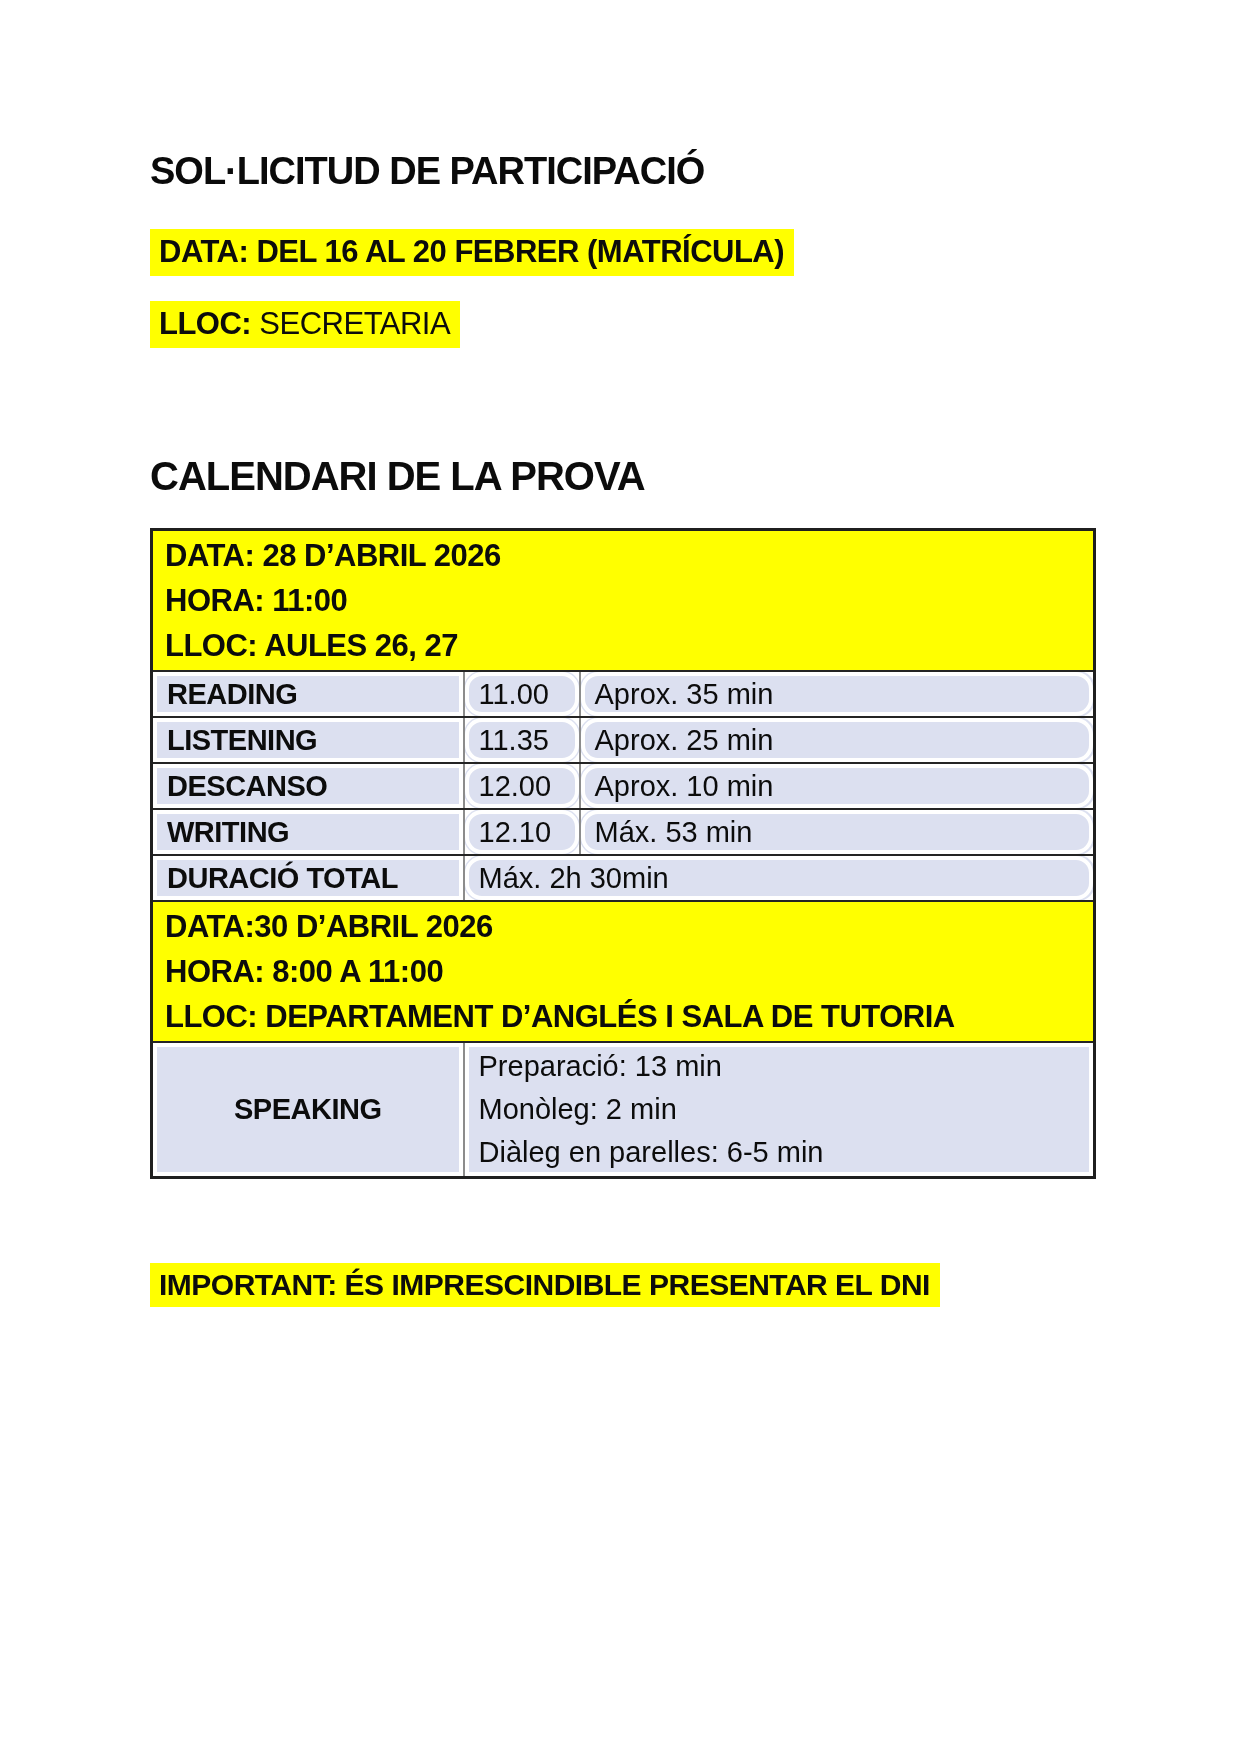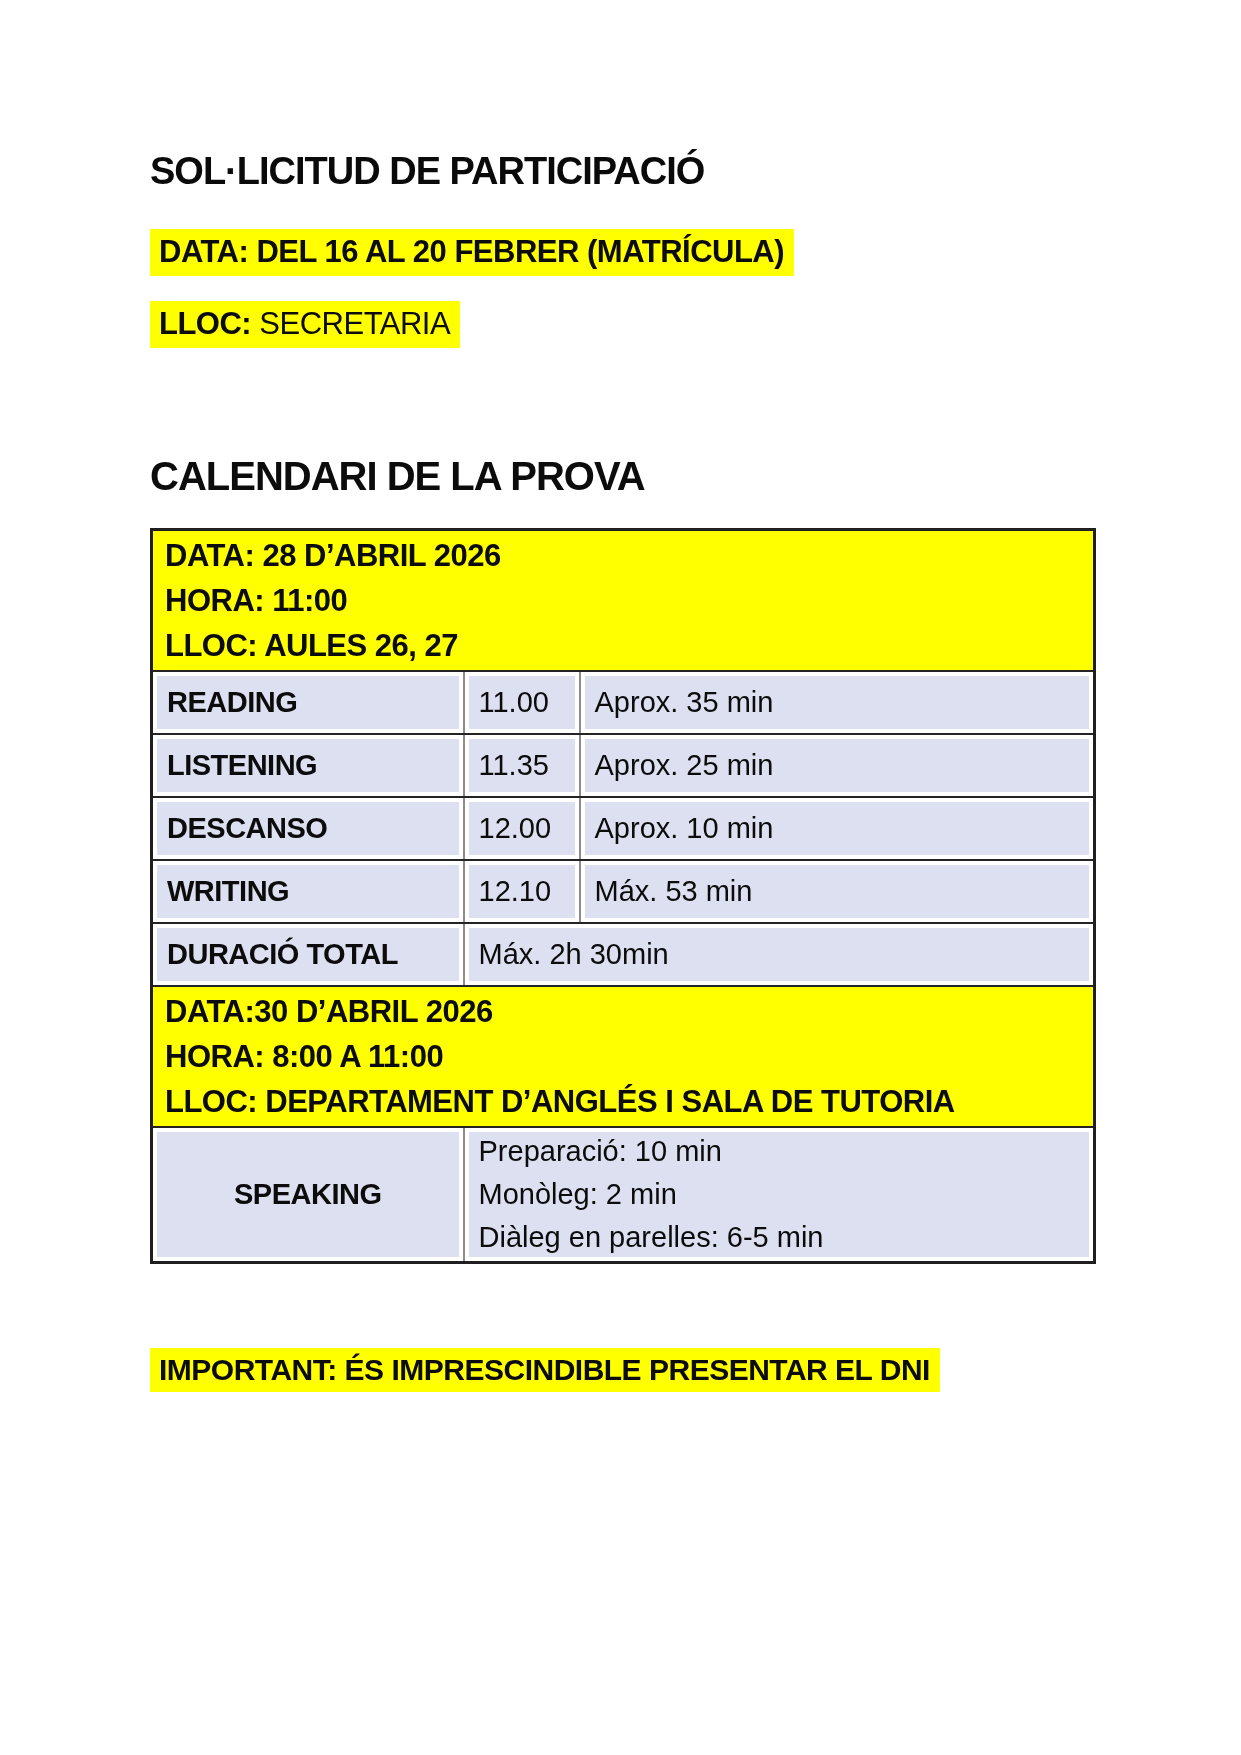--- a/index.html
+++ b/index.html
@@ -67,30 +67,31 @@
     padding-left: 12px;
     letter-spacing: -0.5px;
     white-space: nowrap;
   }
   .ycell { padding: 2px 0 !important; }
 
   .blue {
     background: #dce0f0;
     box-shadow: inset 0 0 0 4px #ffffff;
   }
-  tr.sched { height: 63px; }
+  tr.sched { height: 46px; }
   td.c1 {
     font-weight: bold;
     font-size: 29px;
     padding-left: 14px !important;
     letter-spacing: -0.5px;
   }
   td.c2, td.c3, td.cval {
     font-size: 29px;
     padding-left: 14px !important;
+    border-radius: 17px;
   }
   td.speak-label {
     font-weight: bold;
     font-size: 29px;
     text-align: center;
     letter-spacing: -0.5px;
   }
   td.speak-details { padding: 2px 0 2px 14px !important; }
   .detail-line {
     font-size: 29px;
@@ -163,21 +164,21 @@
         <td colspan="3" class="ycell">
           <div class="yline">DATA:30 D’ABRIL 2026</div>
           <div class="yline">HORA: 8:00 A 11:00</div>
           <div class="yline">LLOC: DEPARTAMENT D’ANGLÉS I SALA DE TUTORIA</div>
         </td>
       </tr>
 
       <tr>
         <td class="blue speak-label">SPEAKING</td>
         <td colspan="2" class="blue speak-details">
-          <div class="detail-line">Preparació: 10 min</div>
+          <div class="detail-line">Preparació: 13 min</div>
           <div class="detail-line">Monòleg: 2 min</div>
           <div class="detail-line">Diàleg en parelles: 6-5 min</div>
         </td>
       </tr>
     </tbody>
   </table>
 
   <div class="important-wrap">
     <span class="hl bold">IMPORTANT: ÉS IMPRESCINDIBLE PRESENTAR EL DNI</span>
   </div>

